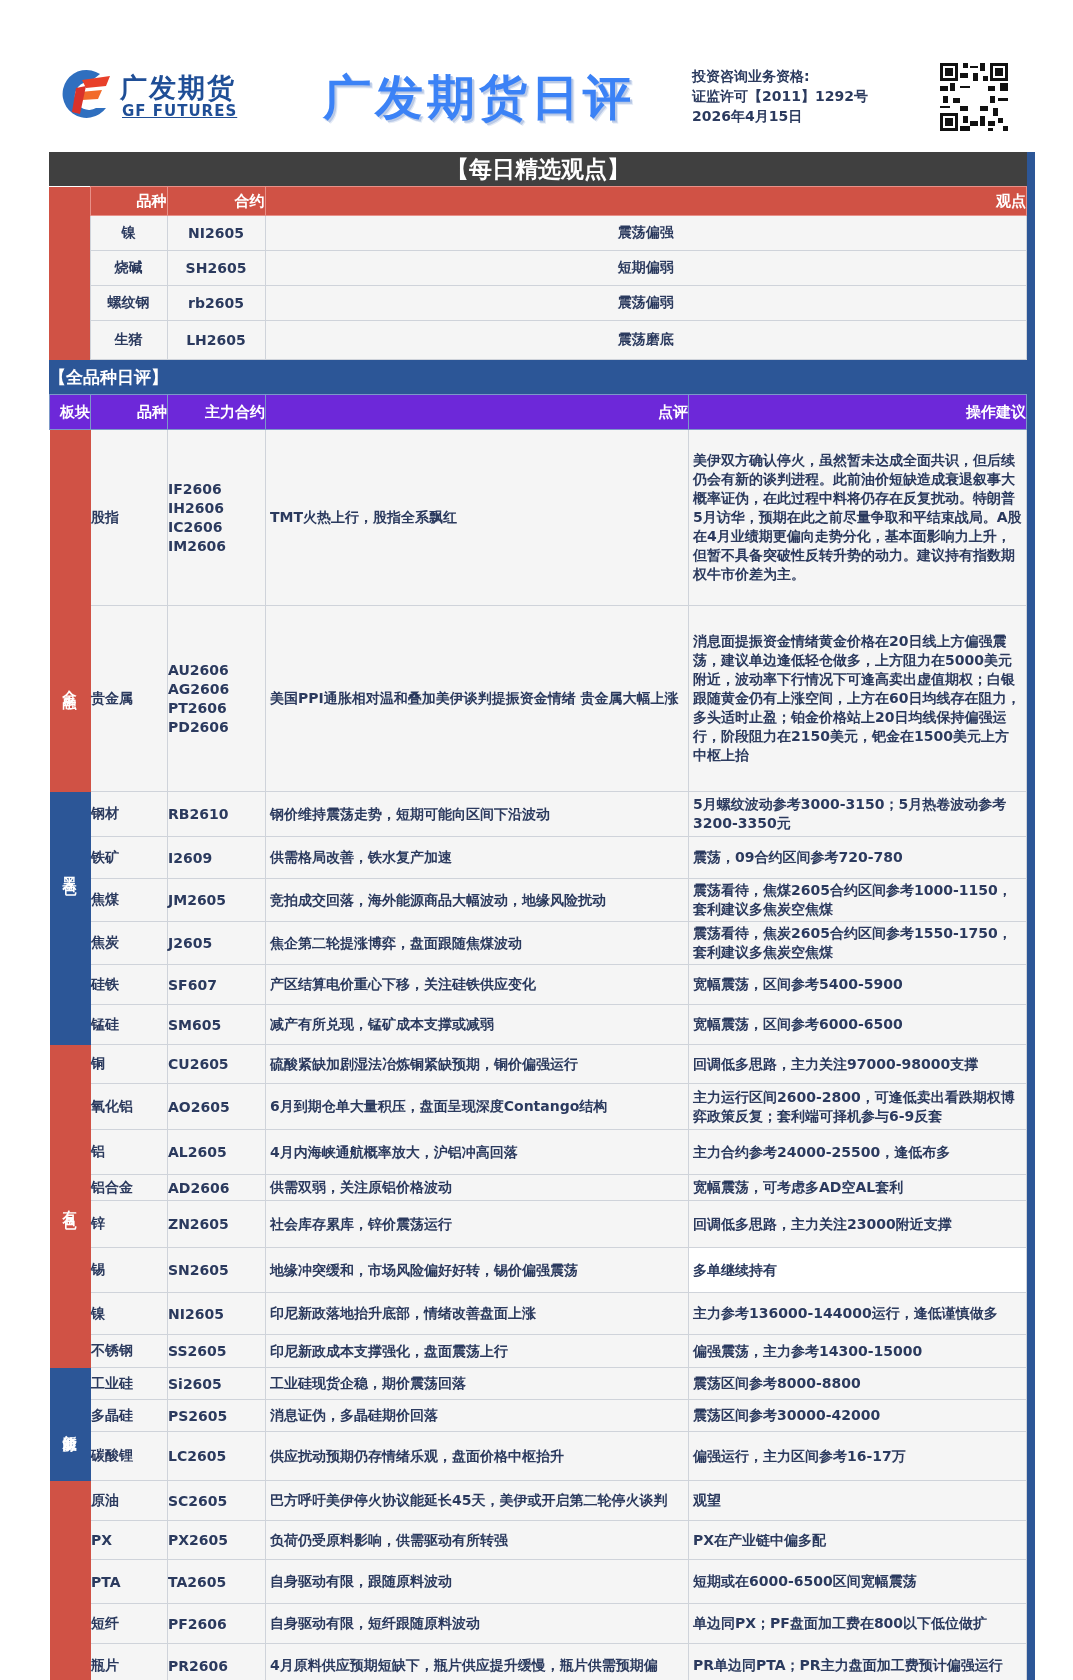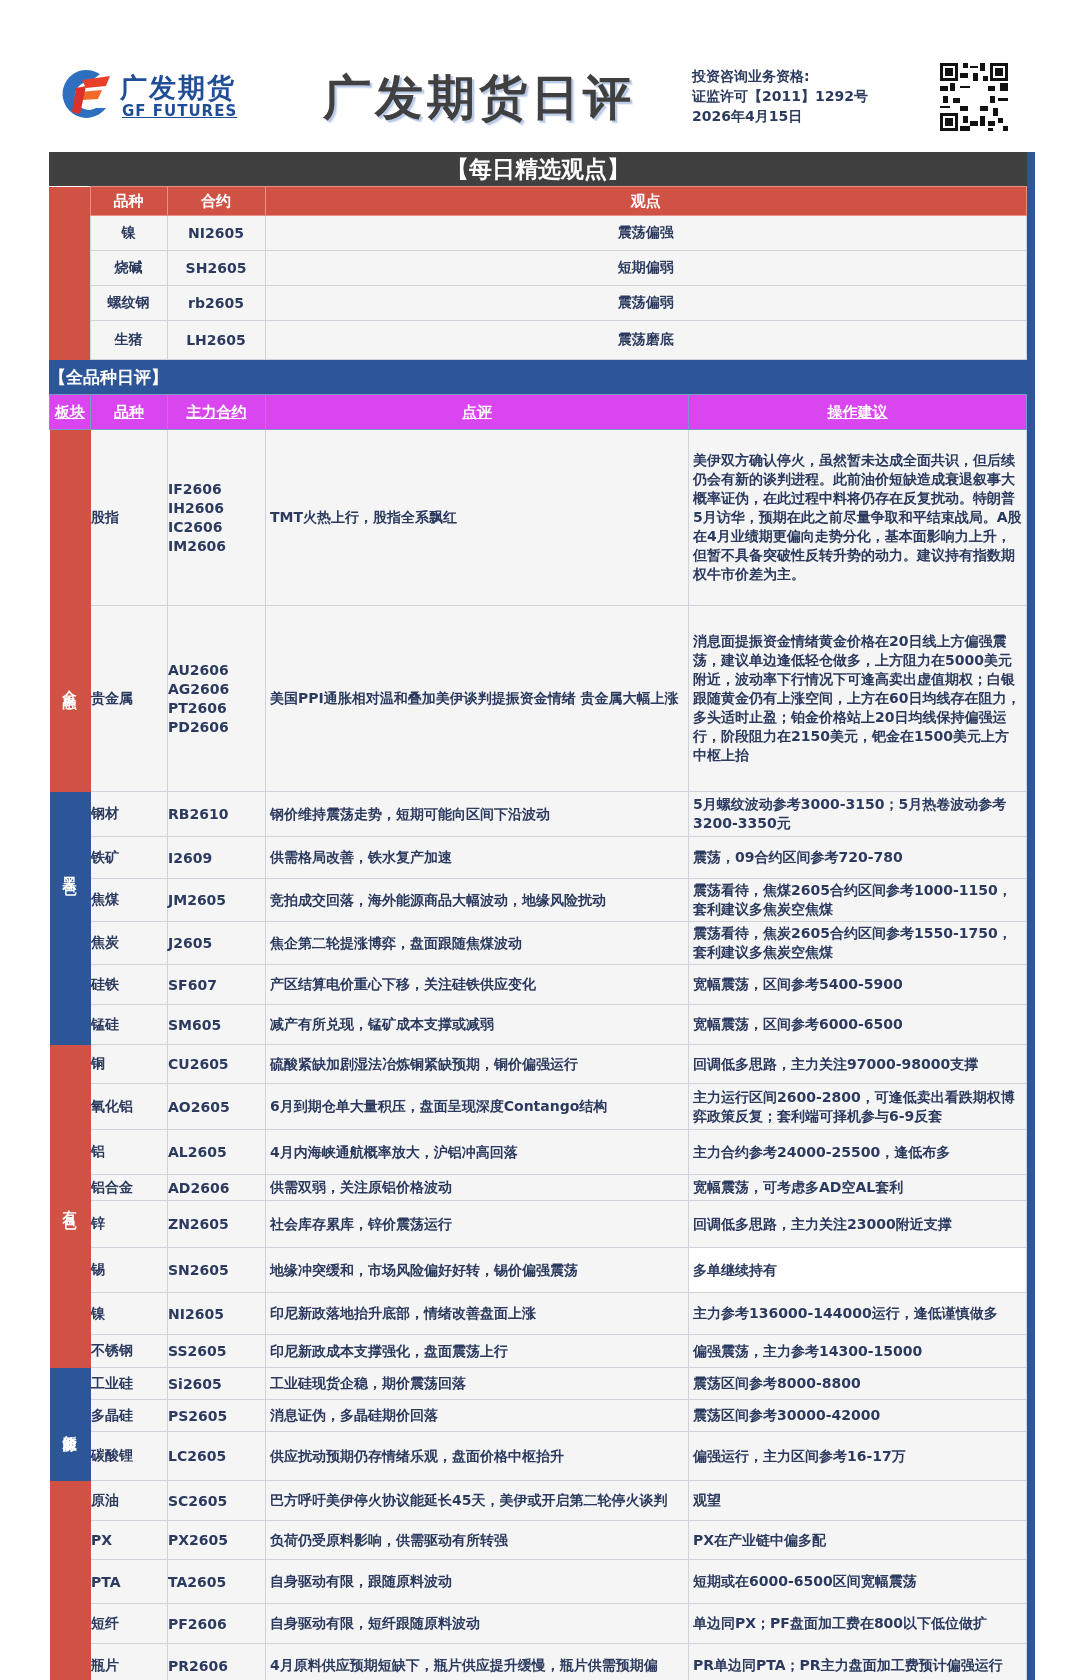--- a/index.html
+++ b/index.html
@@ -3,39 +3,39 @@
 <meta charset="utf-8">
 <style>
   html, body { margin:0; padding:0; background:#ffffff; }
   body { width:1073px; height:1680px; overflow:hidden; position:relative;
          font-family:"DejaVu Sans","Liberation Sans",sans-serif; color:#2b3a5e; }
   .header { position:absolute; left:0; top:4px; width:1073px; height:150px; }
   .logo { position:absolute; left:60px; top:64px; width:190px; height:58px; }
   .logo-mark { position:absolute; left:0; top:0; width:52px; height:54px; }
   .logo-cn { position:absolute; left:60px; top:2px; font-size:27px; font-weight:bold; color:#1f4e96; letter-spacing:2px; white-space:nowrap; }
   .logo-en { position:absolute; left:62px; top:34px; font-size:15px; font-weight:bold; color:#1f4e96; letter-spacing:1px; white-space:nowrap;text-decoration:underline; }
-  .big-title { position:absolute; left:323px; top:62px; font-size:48px; font-weight:bold; color:#404040;
+  .big-title { position:absolute; left:323px; top:62px; font-size:48px; font-weight:bold; color:#3b82f6;
                letter-spacing:4px; white-space:nowrap; text-shadow:2px 2px 0 #b9c9e6, 3px 3px 0 #e3eaf6; }
   .license { position:absolute; left:692px; top:62px; font-size:14px; font-weight:bold; color:#2b3a5e; line-height:20px; }
   .qr { position:absolute; left:938px; top:57px; width:72px; height:72px; }
 
   .frame { position:absolute; left:49px; top:152px; width:986px; }
   .right-bar { position:absolute; right:0; top:0; width:8px; background:#2c5697; }
 
   .sec-red-title { background:#404040; color:#fff; text-align:center; font-size:23px; font-weight:bold; height:34px; line-height:34px; }
   .sec-blue-title { background:#2c5697; color:#fff; text-align:left; font-size:17px; font-weight:bold; height:34px; line-height:34px; }
 
   table { border-collapse:collapse; table-layout:fixed; }
   td, th { border:1px solid #cfd3da; font-size:14px; font-weight:bold; color:#2b3a5e; padding:0; }
-  th { color:#fff; font-size:15px; }
+  th { color:#fff; font-size:15px;text-align:right; }
   .sel th { background:#d05245; border-color:#e89088; height:28px; }
   .sel td { background:#f5f5f5; height:34px; text-align:center; }
   .sel .pad { background:#d05245; border:none; }
 
-  .all th { background:#d946ef; border-color:#7c98c8; height:34px;text-decoration:underline; }
+  .all th { background:#6d28d9; border-color:#7c98c8; height:34px; }
   .all td { background:#f5f5f5; }
   .all td.c { }
   .all td.l { text-align:left; padding:2px 4px; line-height:19px; }
   .all td.sector { color:#fff; text-align:center; font-size:14px; line-height:20px; border-color:transparent; }
   .red { background:#d05245 !important; }
   .blue { background:#2c5697 !important; }
   .contracts span { display:block; line-height:19px; }
   .white { background:#ffffff !important; }
 </style>
 </head>

